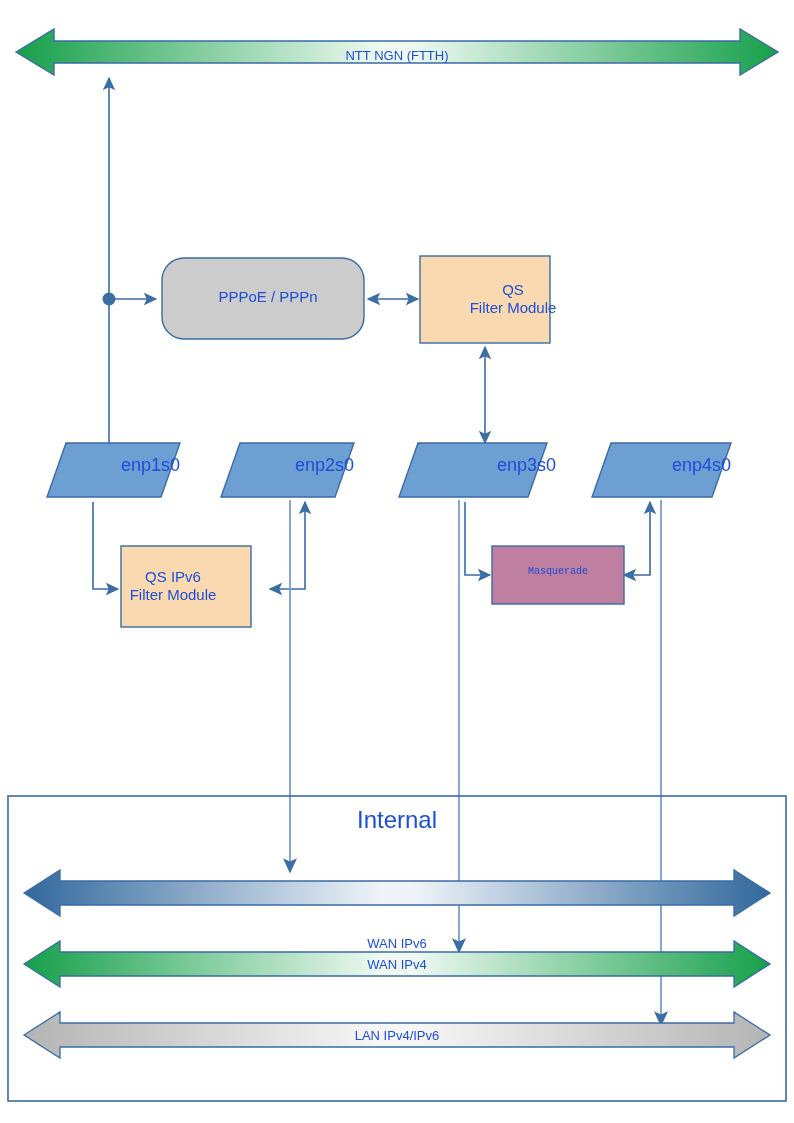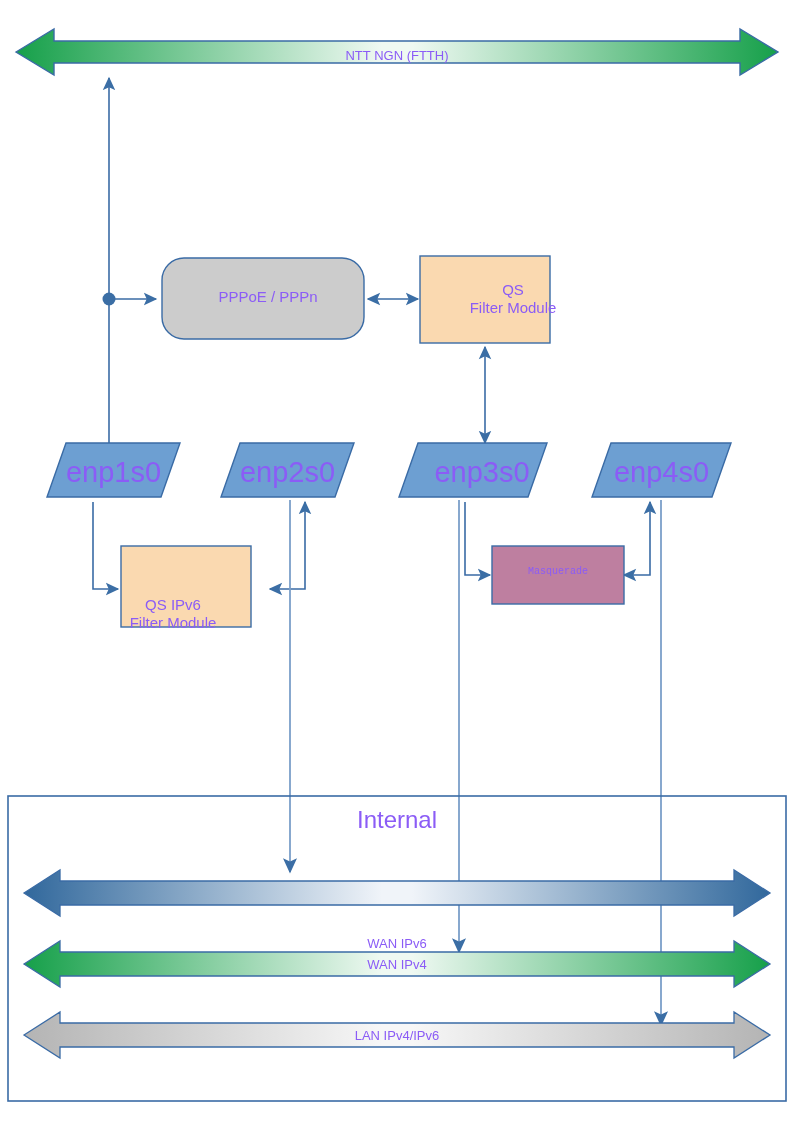--- a/index.html
+++ b/index.html
@@ -17,33 +17,34 @@
   #canvas {
     position: absolute;
     left: 0;
     top: 0;
     width: 794px;
     height: 1123px;
   }
   .lbl {
     position: absolute;
     text-align: center;
-    color: #8b5cf6;
+    color: #1d4ed8;
     line-height: 1.18;
     pointer-events: none;
     white-space: pre-line;
   }
   .band-label {
     font-size: 13px;
   }
   .node-label {
     font-size: 15px;
   }
   .iface-label {
-    font-size: 29px;
+    font-size: 18px;
+    text-align: right;
   }
   .internal-label {
     font-size: 24px;
   }
   .masq-label {
     font-size: 10px;
     font-family: Liberation Mono, monospace;
   }
 </style>
 </head>
@@ -151,21 +152,21 @@
   </g>
 </svg>
 
 <div class="lbl band-label" style="left:0;top:48px;width:794px;">NTT NGN (FTTH)</div>
 
 <div class="lbl node-label" style="left:162px;top:288px;width:212px;">PPPoE / PPPn</div>
 
 <div class="lbl node-label" style="left:420px;top:281px;width:130px;padding-left:28px;">QS
 Filter Module</div>
 
-<div class="lbl node-label" style="left:121px;top:568px;width:104px;margin-top:28px;">QS IPv6
+<div class="lbl node-label" style="left:121px;top:568px;width:104px;">QS IPv6
 Filter Module</div>
 
 <div class="lbl masq-label" style="left:492px;top:566px;width:132px;">Masquerade</div>
 
 <div class="lbl iface-label" style="left:47px;top:455px;width:133px;">enp1s0</div>
 <div class="lbl iface-label" style="left:221px;top:455px;width:133px;">enp2s0</div>
 <div class="lbl iface-label" style="left:408px;top:455px;width:148px;">enp3s0</div>
 <div class="lbl iface-label" style="left:592px;top:455px;width:139px;">enp4s0</div>
 
 <div class="lbl internal-label" style="left:8px;top:806px;width:778px;">Internal</div>

